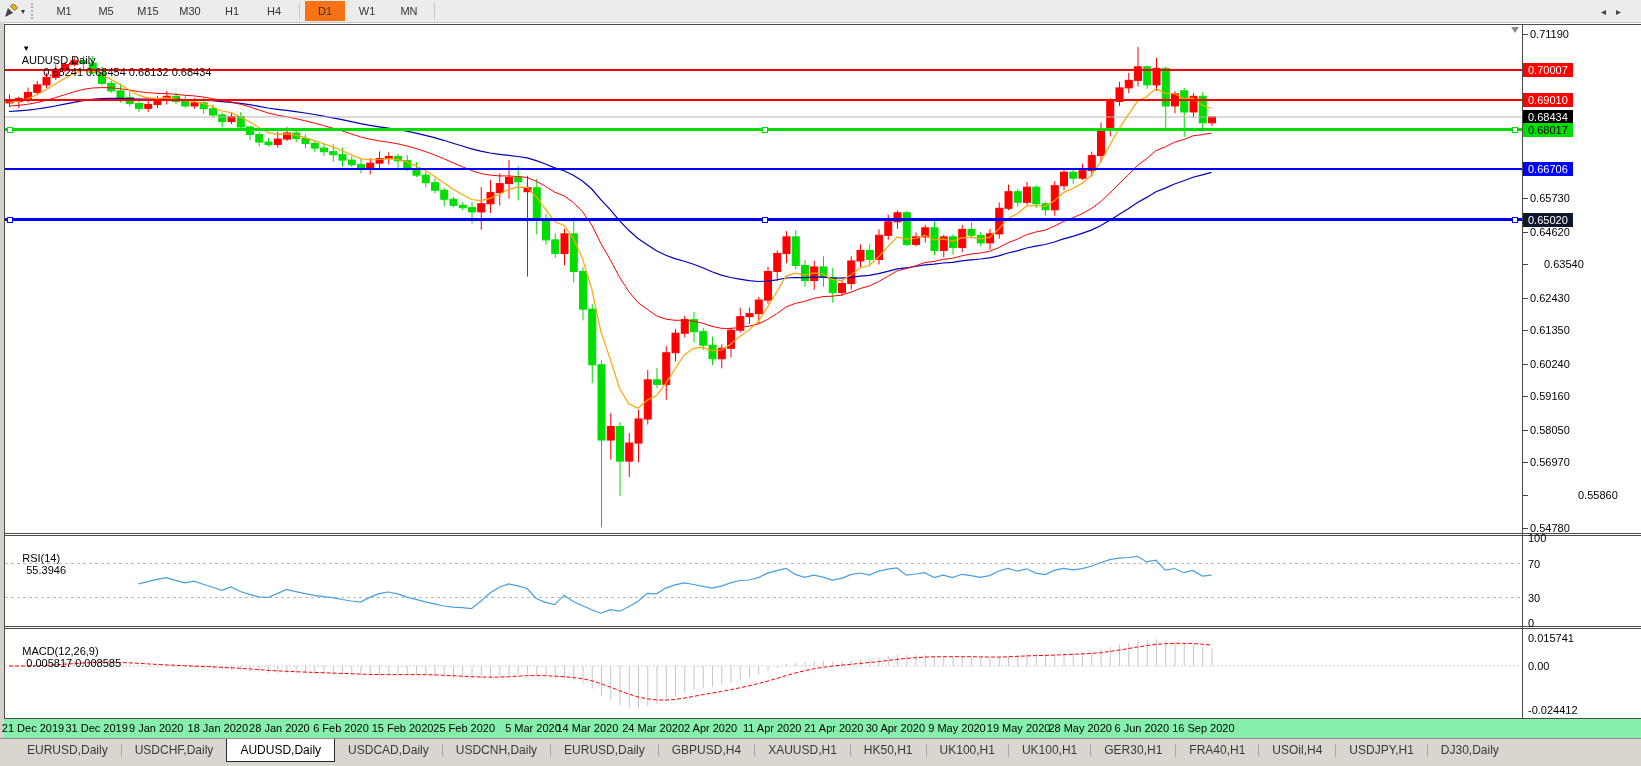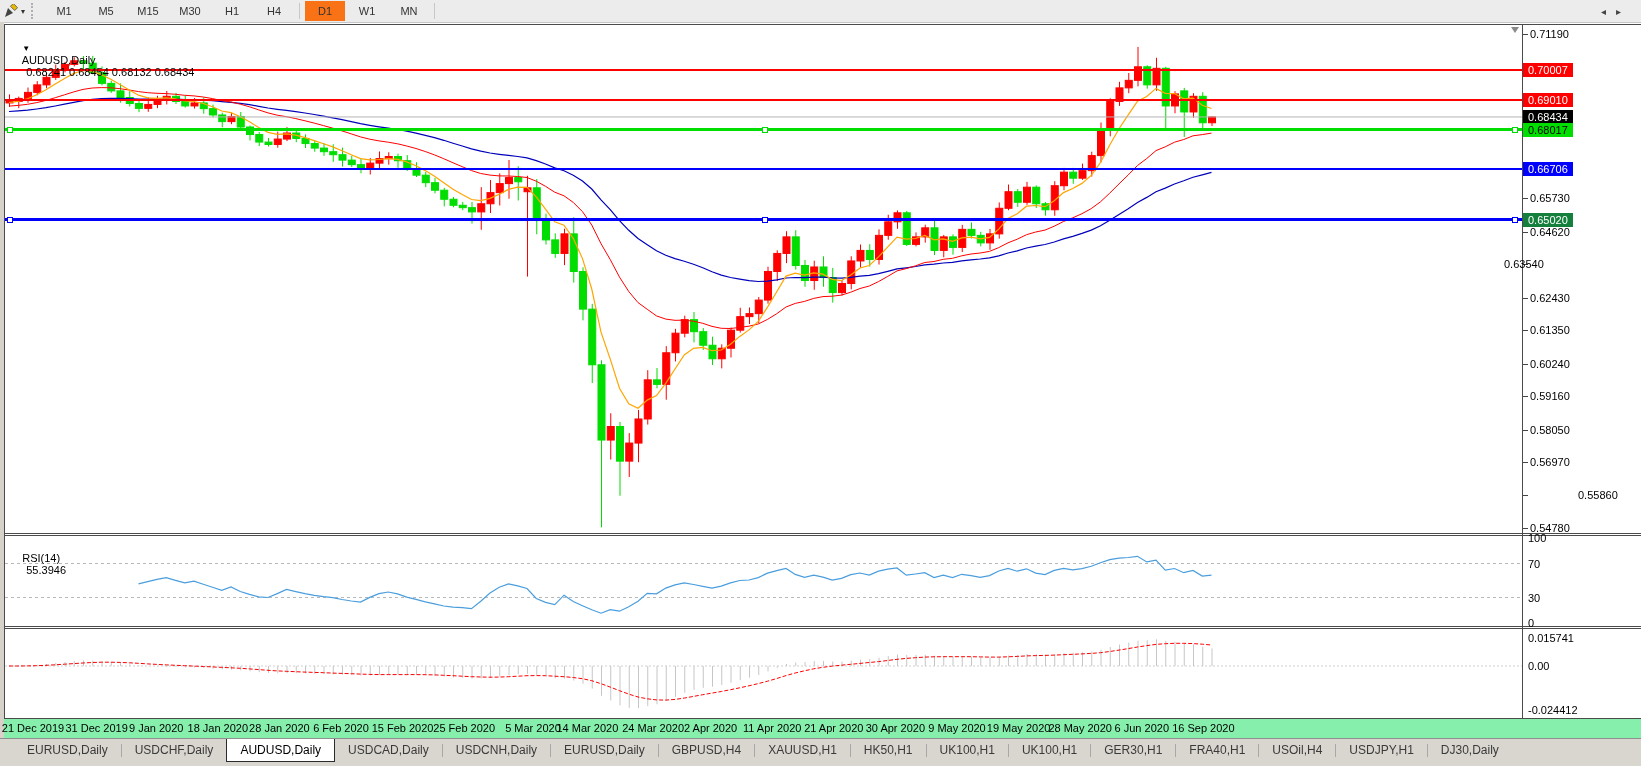--- a/index.html
+++ b/index.html
@@ -486,38 +486,42 @@
         <line x1="1207" y1="37" x2="1207" y2="19.395861704900607" stroke="#c6c6c6" stroke-width="1"></line>
       </g>
       <polyline points="4,37.0 13.25,37.0 22.5,36.9 31.75,36.7 41,36.3 50.25,35.8 59.5,35.2 68.75,34.6 78,34.0 87.25,33.5 96.5,33.2 105.75,33.2 115,33.4 124.25,33.8 133.5,34.3 142.75,34.9 152,35.4 161.25,35.9 170.5,36.3 179.75,36.7 189,37.1 198.25,37.5 207.5,37.9 216.75,38.4 226,38.8 235.25,39.3 244.5,39.9 253.75,40.6 263,41.3 272.25,41.9 281.5,42.3 290.75,42.7 300,43.1 309.25,43.4 318.5,43.7 327.75,44.1 337,44.4 346.25,44.7 355.5,45.1 364.75,45.4 374,45.6 383.25,45.6 392.5,45.6 401.75,45.6 411,45.6 420.25,45.7 429.5,45.9 438.75,46.3 448,46.7 457.25,47.2 466.5,47.7 475.75,48.0 485,48.2 494.25,48.1 503.5,47.7 512.75,47.2 522,46.7 531.25,46.6 540.5,46.7 549.75,47.2 559,47.7 568.25,48.5 577.5,49.7 586.75,51.7 596,54.7 605.25,58.1 614.5,61.7 623.75,65.1 633,68.0 642.25,69.8 651.5,70.9 660.75,71.1 670,70.4 679.25,69.1 688.5,67.4 697.75,65.7 707,64.1 716.25,62.5 725.5,60.7 734.75,58.8 744,56.8 753.25,54.6 762.5,52.2 771.75,49.5 781,46.6 790.25,44.0 799.5,41.8 808.75,39.8 818,38.3 827.25,37.1 836.5,36.2 845.75,35.3 855,34.4 864.25,33.5 873.5,32.6 882.75,31.5 892,30.3 901.25,29.4 910.5,28.7 919.75,28.1 929,27.8 938.25,27.7 947.5,27.7 956.75,27.7 966,27.7 975.25,27.9 984.5,28.1 993.75,28.1 1003,27.8 1012.25,27.4 1021.5,26.9 1030.75,26.6 1040,26.4 1049.25,26.1 1058.5,25.7 1067.75,25.3 1077,24.9 1086.25,24.4 1095.5,23.7 1104.75,22.5 1114,21.1 1123.25,19.6 1132.5,18.0 1141.75,16.6 1151,15.4 1160.25,14.7 1169.5,14.3 1178.75,14.3 1188,14.6 1197.25,15.2 1206.5,16.0" fill="none" stroke="#ff0000" stroke-width="1" stroke-dasharray="4 2"></polyline>
     </svg>
 
   <div id="shift-marker"></div>
 
   <div class="panel-label" style="left:10px;top:30px">
     <span style="font-size:8px;vertical-align:1px;">▼</span>
     <span>AUDUSD,Daily</span>
-    <span style="margin-left:4px;">0.68241 0.68454 0.68132 0.68434</span>
+    <span style="margin-left:21px;">0.68241 0.68454 0.68132 0.68434</span>
   </div>
   <div class="panel-label" style="left:10px;top:540px">
     <span>RSI(14)</span>
     <span style="margin-left:4px;">55.3946</span>
+  </div>
+  <div class="panel-label" style="left:10px;top:633px">
+    <span>MACD(12,26,9)</span>
+    <span style="margin-left:4px;">0.005817 0.008585</span>
   </div>
 
   <div id="gutter">
       <div style="position: absolute; left: 1523px; top: 34px; width: 5px; height: 1px; background: rgb(68, 68, 68); z-index: 2;"></div>
       <div style="position: absolute; left: 1530px; top: 34px; transform: translateY(-50%); z-index: 2;">0.71190</div>
       <div style="position: absolute; left: 1523px; top: 132.4px; width: 5px; height: 1px; background: rgb(68, 68, 68); z-index: 2;"></div>
       <div style="position: absolute; left: 1530px; top: 132.4px; transform: translateY(-50%); z-index: 2;">0.67920</div>
       <div style="position: absolute; left: 1523px; top: 198.3px; width: 5px; height: 1px; background: rgb(68, 68, 68); z-index: 2;"></div>
       <div style="position: absolute; left: 1530px; top: 198.3px; transform: translateY(-50%); z-index: 2;">0.65730</div>
       <div style="position: absolute; left: 1523px; top: 231.8px; width: 5px; height: 1px; background: rgb(68, 68, 68); z-index: 2;"></div>
       <div style="position: absolute; left: 1530px; top: 231.8px; transform: translateY(-50%); z-index: 2;">0.64620</div>
       <div style="position: absolute; left: 1523px; top: 264.3px; width: 5px; height: 1px; background: rgb(68, 68, 68); z-index: 2;"></div>
-      <div style="position: absolute; left: 1490px; top: 264.3px; transform: translateY(-50%); z-index: 2; padding-left: 14px;">0.63540</div>
+      <div style="position: absolute; left: 1530px; top: 264.3px; transform: translateY(-50%); z-index: 2; padding-left: 14px;">0.63540</div>
       <div style="position: absolute; left: 1523px; top: 297.7px; width: 5px; height: 1px; background: rgb(68, 68, 68); z-index: 2;"></div>
       <div style="position: absolute; left: 1530px; top: 297.7px; transform: translateY(-50%); z-index: 2;">0.62430</div>
       <div style="position: absolute; left: 1523px; top: 330.2px; width: 5px; height: 1px; background: rgb(68, 68, 68); z-index: 2;"></div>
       <div style="position: absolute; left: 1530px; top: 330.2px; transform: translateY(-50%); z-index: 2;">0.61350</div>
       <div style="position: absolute; left: 1523px; top: 363.6px; width: 5px; height: 1px; background: rgb(68, 68, 68); z-index: 2;"></div>
       <div style="position: absolute; left: 1530px; top: 363.6px; transform: translateY(-50%); z-index: 2;">0.60240</div>
       <div style="position: absolute; left: 1523px; top: 396.1px; width: 5px; height: 1px; background: rgb(68, 68, 68); z-index: 2;"></div>
       <div style="position: absolute; left: 1530px; top: 396.1px; transform: translateY(-50%); z-index: 2;">0.59160</div>
       <div style="position: absolute; left: 1523px; top: 429.5px; width: 5px; height: 1px; background: rgb(68, 68, 68); z-index: 2;"></div>
       <div style="position: absolute; left: 1530px; top: 429.5px; transform: translateY(-50%); z-index: 2;">0.58050</div>
@@ -525,21 +529,21 @@
       <div style="position: absolute; left: 1530px; top: 462px; transform: translateY(-50%); z-index: 2;">0.56970</div>
       <div style="position: absolute; left: 1523px; top: 495.4px; width: 5px; height: 1px; background: rgb(68, 68, 68); z-index: 2;"></div>
       <div style="position: absolute; left: 1530px; top: 495.4px; transform: translateY(-50%); z-index: 2; padding-left: 48px;">0.55860</div>
       <div style="position: absolute; left: 1523px; top: 527.9px; width: 5px; height: 1px; background: rgb(68, 68, 68); z-index: 2;"></div>
       <div style="position: absolute; left: 1530px; top: 527.9px; transform: translateY(-50%); z-index: 2;">0.54780</div>
       <div style="position: absolute; left: 1523px; top: 117px; transform: translateY(-50%); height: 14px; line-height: 14px; padding: 0px 5px; background: rgb(0, 0, 0); color: rgb(255, 255, 255); z-index: 6; white-space: nowrap;">0.68434</div>
       <div style="position: absolute; left: 1523px; top: 69.6px; transform: translateY(-50%); height: 14px; line-height: 14px; padding: 0px 5px; background: rgb(255, 0, 0); color: rgb(255, 255, 255); z-index: 6; white-space: nowrap;">0.70007</div>
       <div style="position: absolute; left: 1523px; top: 99.6px; transform: translateY(-50%); height: 14px; line-height: 14px; padding: 0px 5px; background: rgb(255, 0, 0); color: rgb(255, 255, 255); z-index: 6; white-space: nowrap;">0.69010</div>
       <div style="position: absolute; left: 1523px; top: 129.5px; transform: translateY(-50%); height: 14px; line-height: 14px; padding: 0px 5px; background: rgb(0, 221, 0); color: rgb(0, 0, 0); z-index: 6; white-space: nowrap;">0.68017</div>
       <div style="position: absolute; left: 1523px; top: 169px; transform: translateY(-50%); height: 14px; line-height: 14px; padding: 0px 5px; background: rgb(0, 0, 255); color: rgb(255, 255, 255); z-index: 6; white-space: nowrap;">0.66706</div>
-      <div style="position: absolute; left: 1523px; top: 219.7px; transform: translateY(-50%); height: 14px; line-height: 14px; padding: 0px 5px; background: #15803d; color: rgb(255, 255, 255); z-index: 6; white-space: nowrap;">0.65020</div>
+      <div style="position: absolute; left: 1523px; top: 219.7px; transform: translateY(-50%); height: 14px; line-height: 14px; padding: 0px 5px; background: #0f172a; color: rgb(255, 255, 255); z-index: 6; white-space: nowrap;">0.65020</div>
       <div style="position: absolute; left: 1528px; top: 538px; transform: translateY(-50%); z-index: 2;">100</div>
       <div style="position: absolute; left: 1528px; top: 563.5px; transform: translateY(-50%); z-index: 2;">70</div>
       <div style="position: absolute; left: 1528px; top: 597.5px; transform: translateY(-50%); z-index: 2;">30</div>
       <div style="position: absolute; left: 1528px; top: 623px; transform: translateY(-50%); z-index: 2;">0</div>
       <div style="position: absolute; left: 1528px; top: 637.7px; transform: translateY(-50%); z-index: 2;">0.015741</div>
       <div style="position: absolute; left: 1528px; top: 666px; transform: translateY(-50%); z-index: 2;">0.00</div>
       <div style="position: absolute; left: 1528px; top: 709.9px; transform: translateY(-50%); z-index: 2;">-0.024412</div>
     </div>
   <div id="hlines">
       <div style="top: 68.6px; height: 2px; background: rgb(255, 0, 0); position: absolute; left: 5px; width: 1517px; z-index: 4;"></div>

